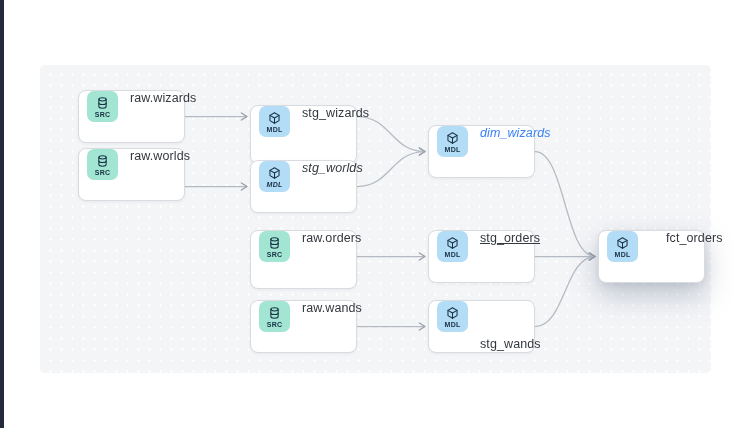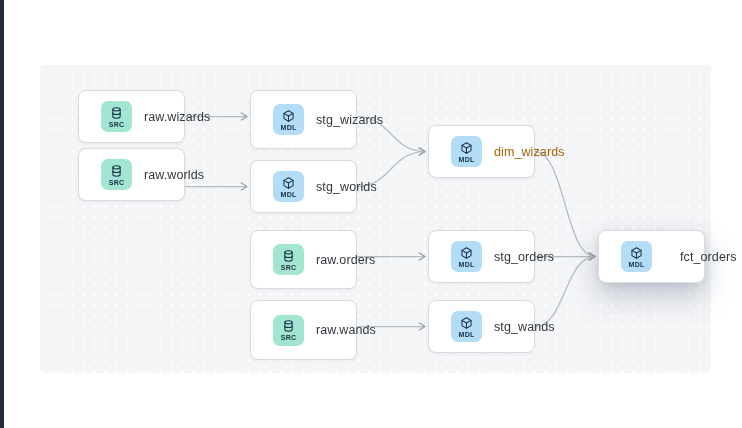--- a/index.html
+++ b/index.html
@@ -12,23 +12,23 @@
   .page{position:relative;width:742px;height:428px;background:#ffffff;overflow:hidden;}
   .window-edge{position:absolute;left:0;top:0;width:4px;height:100%;}
   .dag-canvas{
     position:absolute;
     border-radius:5px;
   }
   .edges-svg{position:absolute;left:0;top:0;pointer-events:none;}
   .node{
     position:absolute;
     box-sizing:border-box;
-    display:flex;align-items:center;
+    display:flex;align-items:flex-start;
     gap:12px;
-    padding-left:22px;
+    padding-left:8px;
     background:#ffffff;
     border:1px solid #d8dbdf;
     border-radius:8px;
     box-shadow:0 1px 3px rgba(25,35,50,.06);
     cursor:pointer;
   }
   .node.highlight{
     box-shadow:0 12px 28px rgba(120,132,155,.45), 0 2px 6px rgba(0,0,0,.07);
     gap:28px;
   }
@@ -75,21 +75,21 @@
               <svg width="13" height="14" viewBox="0 0 16 16" fill="none" stroke="#173043" stroke-width="1.25" stroke-linecap="round">
                 <ellipse cx="8" cy="3.4" rx="4.5" ry="2"></ellipse>
                 <path d="M3.5 3.4 v9 c0 1.15 2.02 2.05 4.5 2.05 s4.5-.9 4.5-2.05 v-9"></path>
                 <path d="M3.5 7.9 c0 1.15 2.02 2.05 4.5 2.05 s4.5-.9 4.5-2.05"></path>
               </svg>
             </span>
             <span class="badge-label" style="color: rgb(23, 48, 67);">SRC</span>
           </span>
           <span class="node-label" style="color: rgb(51, 56, 62);">raw.wizards</span>
         </div>
-        <div class="node" style="left: 210px; top: 25px; width: 107px; height: 59px; background: rgb(255, 255, 255); border-color: rgb(216, 219, 223);">
+        <div class="node" style="left: 210px; top: 40px; width: 107px; height: 59px; background: rgb(255, 255, 255); border-color: rgb(216, 219, 223);">
           <span class="badge" style="background: rgb(179, 220, 246);">
             <span>
               <svg width="13" height="14" viewBox="0 0 16 16" fill="none" stroke="#173043" stroke-width="1.25" stroke-linecap="round" stroke-linejoin="round">
                 <path d="M8 1.6 L13.6 4.8 V11.2 L8 14.4 L2.4 11.2 V4.8 Z"></path>
                 <path d="M2.4 4.8 L8 8 L13.6 4.8"></path>
                 <path d="M8 8 V14.4"></path>
               </svg>
             </span>
             <span class="badge-label" style="color: rgb(23, 48, 67);">MDL</span>
           </span>
@@ -101,21 +101,21 @@
               <svg width="13" height="14" viewBox="0 0 16 16" fill="none" stroke="#173043" stroke-width="1.25" stroke-linecap="round">
                 <ellipse cx="8" cy="3.4" rx="4.5" ry="2"></ellipse>
                 <path d="M3.5 3.4 v9 c0 1.15 2.02 2.05 4.5 2.05 s4.5-.9 4.5-2.05 v-9"></path>
                 <path d="M3.5 7.9 c0 1.15 2.02 2.05 4.5 2.05 s4.5-.9 4.5-2.05"></path>
               </svg>
             </span>
             <span class="badge-label" style="color: rgb(23, 48, 67);">SRC</span>
           </span>
           <span class="node-label" style="color: rgb(51, 56, 62);">raw.worlds</span>
         </div>
-        <div class="node" style="left: 210px; top: 95px; width: 107px; height: 53px; background: rgb(255, 255, 255); border-color: rgb(216, 219, 223);">
+        <div class="node" style="left: 210px; top: 95px; width: 107px; height: 53px; background: rgb(255, 255, 255); border-color: rgb(216, 219, 223); font-style: italic;">
           <span class="badge" style="background: rgb(179, 220, 246);">
             <span>
               <svg width="13" height="14" viewBox="0 0 16 16" fill="none" stroke="#173043" stroke-width="1.25" stroke-linecap="round" stroke-linejoin="round">
                 <path d="M8 1.6 L13.6 4.8 V11.2 L8 14.4 L2.4 11.2 V4.8 Z"></path>
                 <path d="M2.4 4.8 L8 8 L13.6 4.8"></path>
                 <path d="M8 8 V14.4"></path>
               </svg>
             </span>
             <span class="badge-label" style="color: rgb(23, 48, 67);">MDL</span>
           </span>
@@ -125,21 +125,21 @@
           <span class="badge" style="background: rgb(179, 220, 246);">
             <span>
               <svg width="13" height="14" viewBox="0 0 16 16" fill="none" stroke="#173043" stroke-width="1.25" stroke-linecap="round" stroke-linejoin="round">
                 <path d="M8 1.6 L13.6 4.8 V11.2 L8 14.4 L2.4 11.2 V4.8 Z"></path>
                 <path d="M2.4 4.8 L8 8 L13.6 4.8"></path>
                 <path d="M8 8 V14.4"></path>
               </svg>
             </span>
             <span class="badge-label" style="color: rgb(23, 48, 67);">MDL</span>
           </span>
-          <span class="node-label" style="color: #a16207;">dim_wizards</span>
+          <span class="node-label" style="color: #3b82f6; font-style: italic;">dim_wizards</span>
         </div>
         <div class="node" style="left: 210px; top: 165px; width: 107px; height: 59px; background: rgb(255, 255, 255); border-color: rgb(216, 219, 223);">
           <span class="badge" style="background: rgb(162, 229, 210);">
             <span>
               <svg width="13" height="14" viewBox="0 0 16 16" fill="none" stroke="#173043" stroke-width="1.25" stroke-linecap="round">
                 <ellipse cx="8" cy="3.4" rx="4.5" ry="2"></ellipse>
                 <path d="M3.5 3.4 v9 c0 1.15 2.02 2.05 4.5 2.05 s4.5-.9 4.5-2.05 v-9"></path>
                 <path d="M3.5 7.9 c0 1.15 2.02 2.05 4.5 2.05 s4.5-.9 4.5-2.05"></path>
               </svg>
             </span>
@@ -151,36 +151,36 @@
           <span class="badge" style="background: rgb(179, 220, 246);">
             <span>
               <svg width="13" height="14" viewBox="0 0 16 16" fill="none" stroke="#173043" stroke-width="1.25" stroke-linecap="round" stroke-linejoin="round">
                 <path d="M8 1.6 L13.6 4.8 V11.2 L8 14.4 L2.4 11.2 V4.8 Z"></path>
                 <path d="M2.4 4.8 L8 8 L13.6 4.8"></path>
                 <path d="M8 8 V14.4"></path>
               </svg>
             </span>
             <span class="badge-label" style="color: rgb(23, 48, 67);">MDL</span>
           </span>
-          <span class="node-label" style="color: rgb(51, 56, 62);">stg_orders</span>
+          <span class="node-label" style="color: rgb(51, 56, 62); text-decoration: underline;">stg_orders</span>
         </div>
         <div class="node highlight" style="left: 558px; top: 165px; width: 107px; height: 53px; background: rgb(255, 255, 255); border-color: rgb(216, 219, 223);">
           <span class="badge" style="background: rgb(179, 220, 246);">
             <span>
               <svg width="13" height="14" viewBox="0 0 16 16" fill="none" stroke="#173043" stroke-width="1.25" stroke-linecap="round" stroke-linejoin="round">
                 <path d="M8 1.6 L13.6 4.8 V11.2 L8 14.4 L2.4 11.2 V4.8 Z"></path>
                 <path d="M2.4 4.8 L8 8 L13.6 4.8"></path>
                 <path d="M8 8 V14.4"></path>
               </svg>
             </span>
             <span class="badge-label" style="color: rgb(23, 48, 67);">MDL</span>
           </span>
           <span class="node-label" style="color: rgb(51, 56, 62);">fct_orders</span>
         </div>
-        <div class="node" style="left: 210px; top: 235px; width: 107px; height: 60px; background: rgb(255, 255, 255); border-color: rgb(216, 219, 223);">
+        <div class="node" style="left: 210px; top: 235px; width: 107px; height: 53px; background: rgb(255, 255, 255); border-color: rgb(216, 219, 223);">
           <span class="badge" style="background: rgb(162, 229, 210);">
             <span>
               <svg width="13" height="14" viewBox="0 0 16 16" fill="none" stroke="#173043" stroke-width="1.25" stroke-linecap="round">
                 <ellipse cx="8" cy="3.4" rx="4.5" ry="2"></ellipse>
                 <path d="M3.5 3.4 v9 c0 1.15 2.02 2.05 4.5 2.05 s4.5-.9 4.5-2.05 v-9"></path>
                 <path d="M3.5 7.9 c0 1.15 2.02 2.05 4.5 2.05 s4.5-.9 4.5-2.05"></path>
               </svg>
             </span>
             <span class="badge-label" style="color: rgb(23, 48, 67);">SRC</span>
           </span>
@@ -190,17 +190,17 @@
           <span class="badge" style="background: rgb(179, 220, 246);">
             <span>
               <svg width="13" height="14" viewBox="0 0 16 16" fill="none" stroke="#173043" stroke-width="1.25" stroke-linecap="round" stroke-linejoin="round">
                 <path d="M8 1.6 L13.6 4.8 V11.2 L8 14.4 L2.4 11.2 V4.8 Z"></path>
                 <path d="M2.4 4.8 L8 8 L13.6 4.8"></path>
                 <path d="M8 8 V14.4"></path>
               </svg>
             </span>
             <span class="badge-label" style="color: rgb(23, 48, 67);">MDL</span>
           </span>
-          <span class="node-label" style="color: rgb(51, 56, 62);">stg_wands</span>
+          <span class="node-label" style="color: rgb(51, 56, 62); margin-top: 36px;">stg_wands</span>
         </div>
       </div>
   </div>
 </div>
 
 </body></html>

